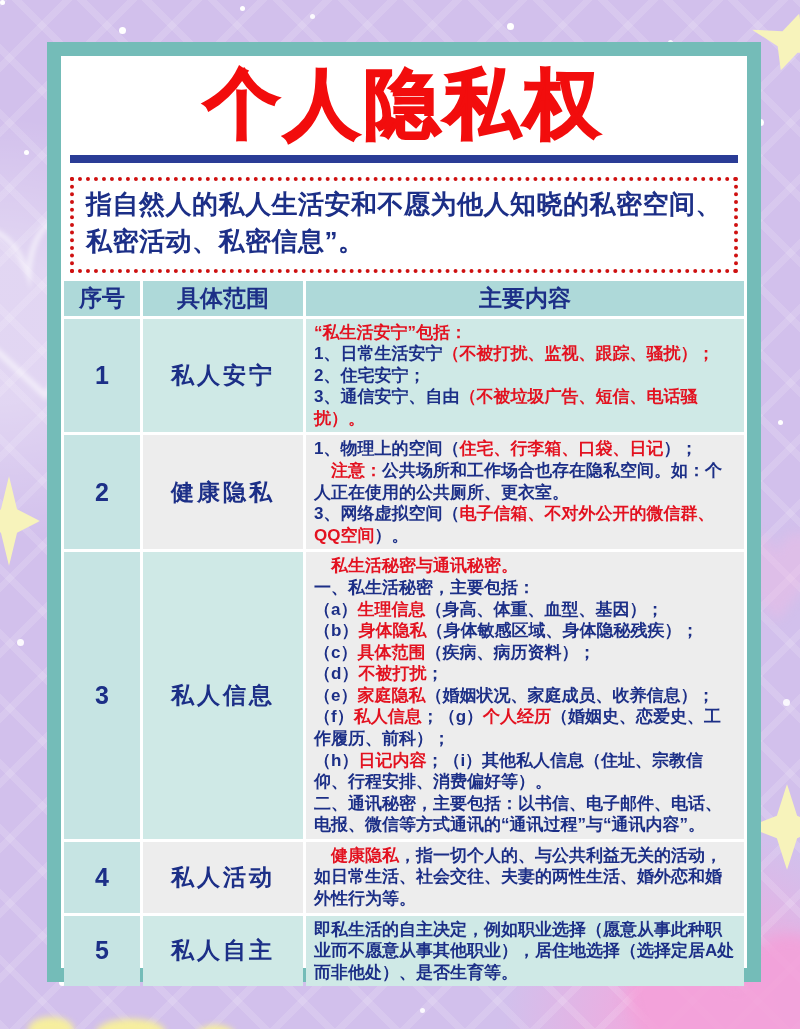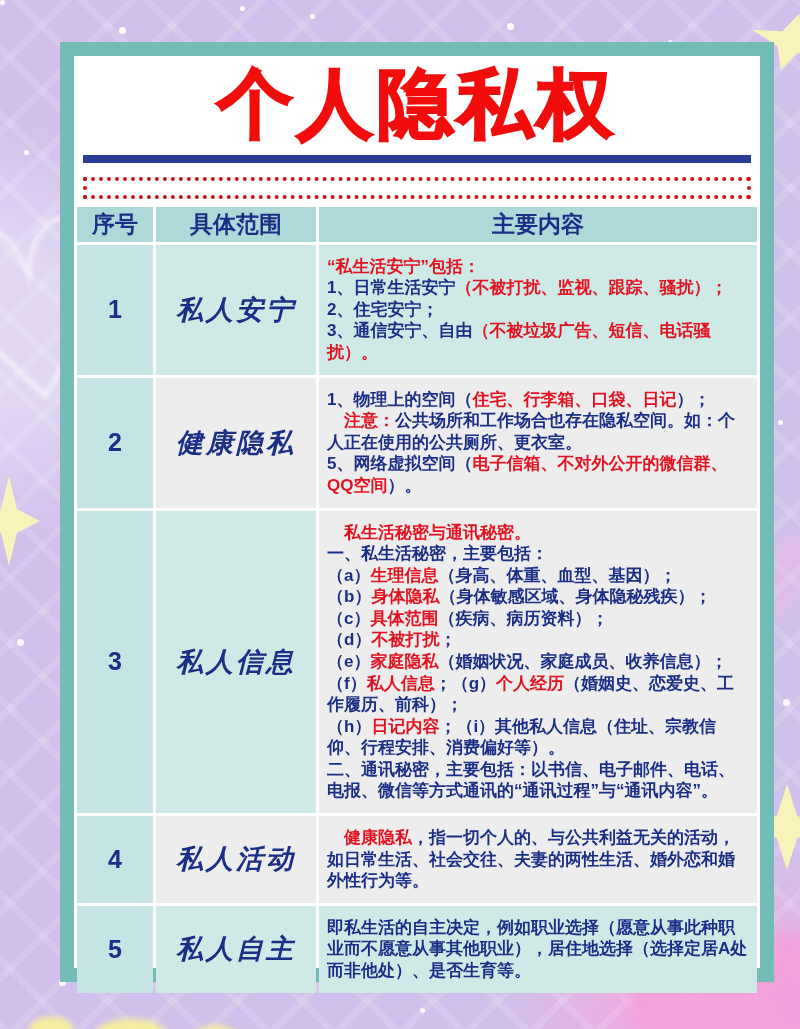--- a/index.html
+++ b/index.html
@@ -34,40 +34,40 @@
   .blob-a{left:28px;bottom:-14px;width:46px;height:26px;}
   .blob-b{left:96px;bottom:-18px;width:70px;height:28px;}
   .blob-c{left:196px;bottom:-20px;width:40px;height:24px;}
   .sparkles{left:0;top:0;width:5px;height:5px;border-radius:50%;background:#fff;
     box-shadow:120px 28px 0 1px #fff, 310px 14px 0 0 rgba(255,255,255,.9), 508px 24px 0 1px #fff,
       668px 40px 0 0 rgba(255,255,255,.85), 758px 120px 0 1px #fff, 24px 150px 0 0 #fff,
       18px 640px 0 1px rgba(255,255,255,.9), 778px 420px 0 0 #fff, 784px 700px 0 1px rgba(255,255,255,.85),
       60px 980px 0 1px #fff, 420px 1008px 0 0 rgba(255,255,255,.9), 240px 6px 0 0 #fff;}
   
   .card{
-    position:absolute;left:60px;top:42px;width:714px;height:940px;
+    position:absolute;left:47px;top:42px;width:714px;height:940px;
     background:#fff;border:14px solid var(--card-border);
   }
   .page-title{
     text-align:center;font-size:76px;font-weight:900;color:var(--title-red);
     line-height:1.26;letter-spacing:4px;margin-top:0px;
     -webkit-text-stroke:2px var(--title-red);
   }
   .divider{height:8px;background:var(--divider-navy);margin:3px 9px 0;}
   .intro-box{margin:14px 9px 0;border:4px dotted var(--dotted-border-red);padding:5px 12px 9px;}
   .intro-heading{text-align:center;color:var(--text-red);font-size:25px;font-weight:800;}
   .intro-body{color:var(--text-navy);font-size:26px;font-weight:800;line-height:1.42;letter-spacing:0.5px;}
   
   table{width:100%;border-collapse:separate;border-spacing:3px;margin-top:5px;}
   th{background:var(--header-bg);color:var(--text-navy);font-size:23px;font-weight:800;height:34px;padding:2px 0;}
   col.c-no{width:76px;} col.c-scope{width:160px;}
   td{vertical-align:middle;}
   td.num{background:var(--num-col-bg);text-align:center;color:var(--text-navy);font-size:25px;font-weight:800;}
-  td.scope{text-align:center;color:var(--text-navy);font-size:27px;font-weight:700;letter-spacing:3px;font-style:italic;}
-  td.content{padding:11px 8px;font-size:17px;line-height:1.27;font-weight:700;}
+  td.scope{text-align:center;color:var(--text-navy);font-size:23px;font-weight:700;letter-spacing:3px;}
+  td.content{padding:3px 8px;font-size:17px;line-height:1.27;font-weight:700;}
   td.teal{background:var(--teal-cell-bg);} td.white{background:var(--white-cell-bg);}
   .content .red{color:var(--text-red);} .content .blue{color:var(--text-navy);margin-top:16px;}
 </style>
 </head>
 <body>
 
 <div class="decor sparkles"></div>
 <div class="decor heart-glyph heart-outline">♡</div>
 <div class="decor heart-glyph heart-pink">♥</div>
 <div class="decor heart-glyph heart-pink-small">♥</div>
@@ -76,20 +76,21 @@
 <div class="decor star star-topright"></div>
 <div class="decor blob blob-a"></div>
 <div class="decor blob blob-b"></div>
 <div class="decor blob blob-c"></div>
 
 <div class="card">
   <h1 class="page-title">个人隐私权</h1>
   <div class="divider"></div>
 
   <div class="intro-box">
+    <div class="intro-body">指自然人的私人生活安和不愿为他人知晓的私密空间、私密活动、私密信息”。</div>
   </div>
 
   <table>
     <colgroup>
         <col class="c-no">
         <col class="c-scope">
         <col>
       </colgroup>
     <thead>
       <tr>
@@ -108,21 +109,21 @@
             <div><span class="blue">2、住宅安宁；</span></div>
             <div><span class="blue">3、通信安宁、自由</span><span class="red">（不被垃圾广告、短信、电话骚扰）。</span></div>
           </td>
         </tr>
         <tr>
           <td class="num">2</td>
           <td class="scope white">健康隐私</td>
           <td class="content white">
             <div><span class="blue">1、物理上的空间（</span><span class="red">住宅、行李箱、口袋、日记</span><span class="blue">）；</span></div>
             <div><span class="blue">　</span><span class="red">注意：</span><span class="blue">公共场所和工作场合也存在隐私空间。如：个人正在使用的公共厕所、更衣室。</span></div>
-            <div><span class="blue">5、网络虚拟空间（</span><span class="red">电子信箱、不对外公开的微信群、QQ空间</span><span class="blue">）。</span></div>
+            <div><span class="blue">3、网络虚拟空间（</span><span class="red">电子信箱、不对外公开的微信群、QQ空间</span><span class="blue">）。</span></div>
           </td>
         </tr>
         <tr>
           <td class="num">3</td>
           <td class="scope teal">私人信息</td>
           <td class="content white">
             <div><span class="red">　</span><span class="red">私生活秘密与通讯秘密。</span></div>
             <div><span class="blue">一、私生活秘密，主要包括：</span></div>
             <div><span class="blue">（a）</span><span class="red">生理信息</span><span class="blue">（身高、体重、血型、基因）；</span></div>
             <div><span class="blue">（b）</span><span class="red">身体隐私</span><span class="blue">（身体敏感区域、身体隐秘残疾）；</span></div>

